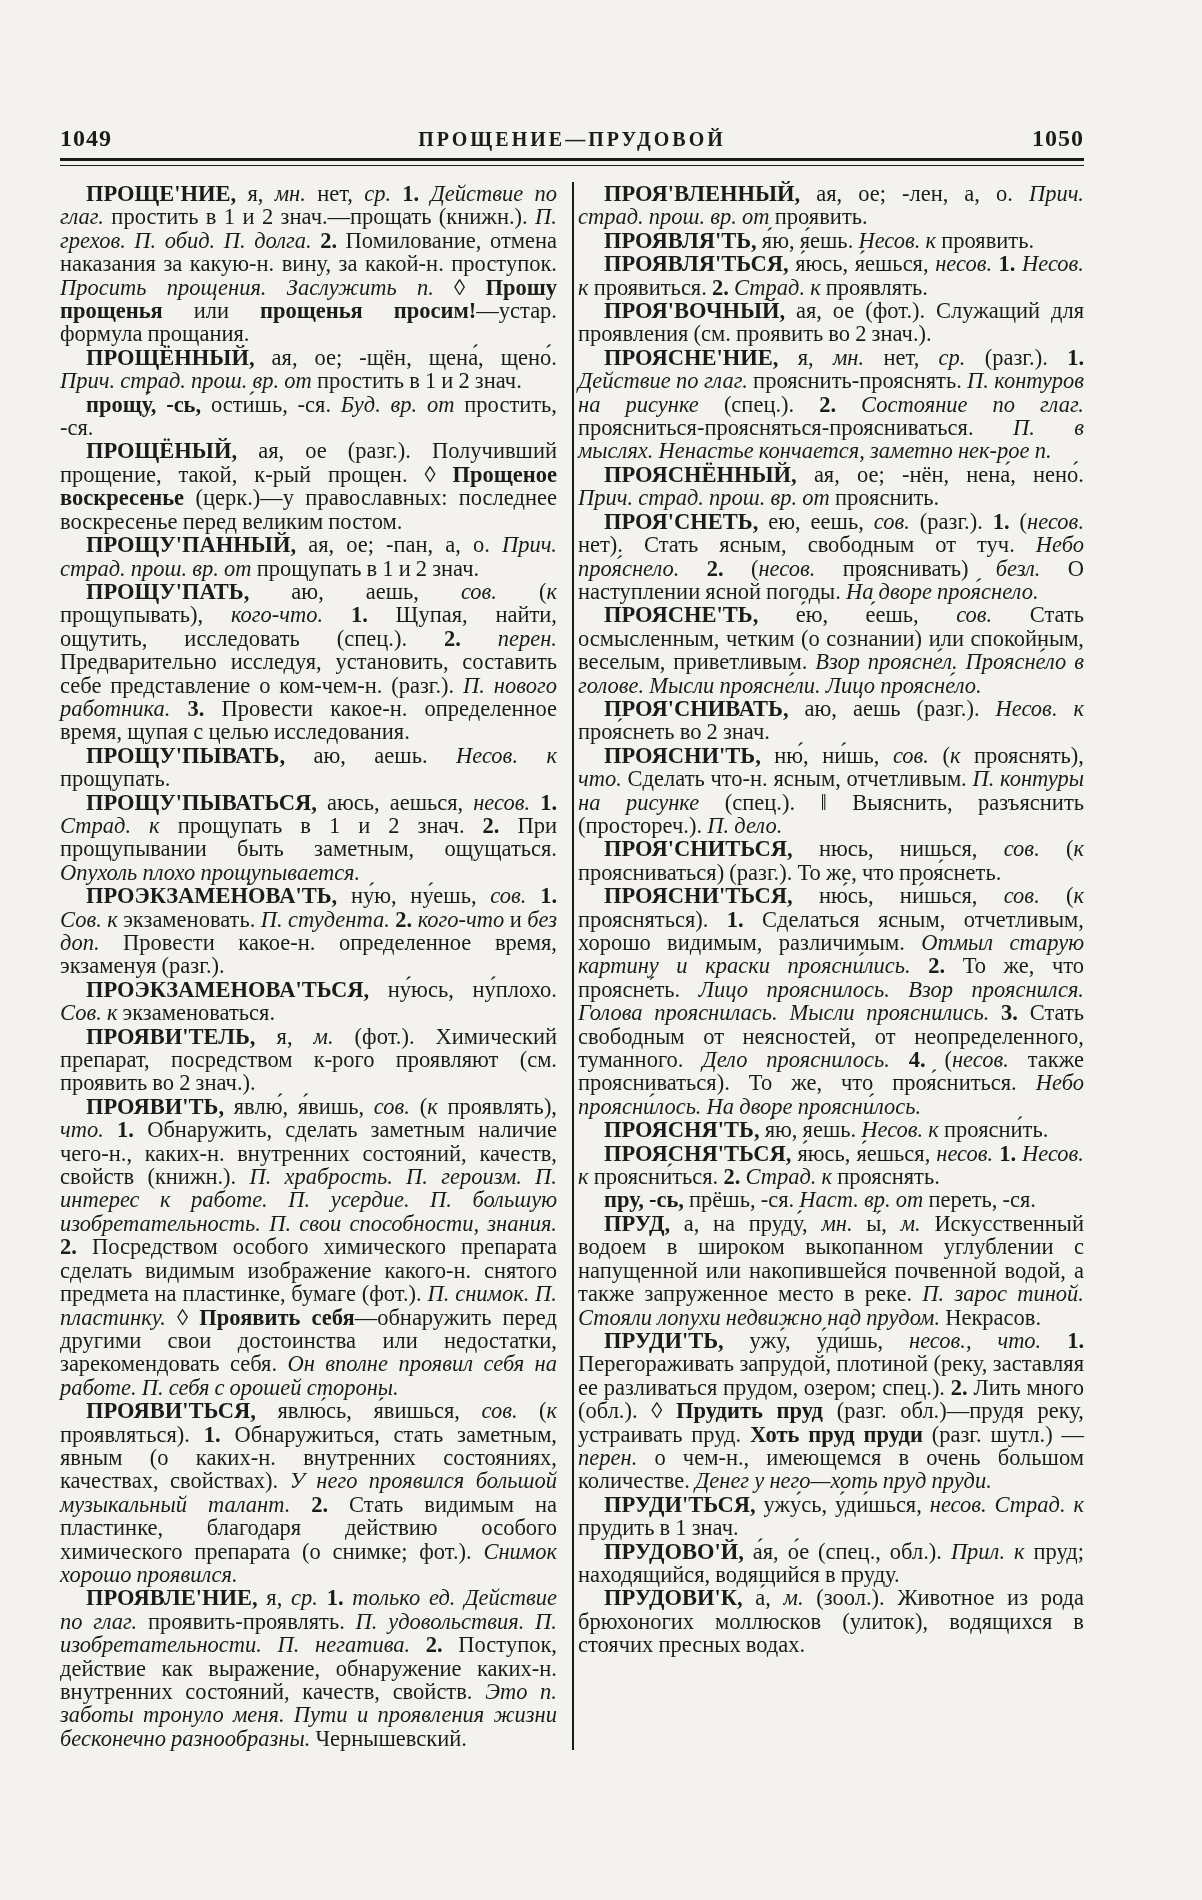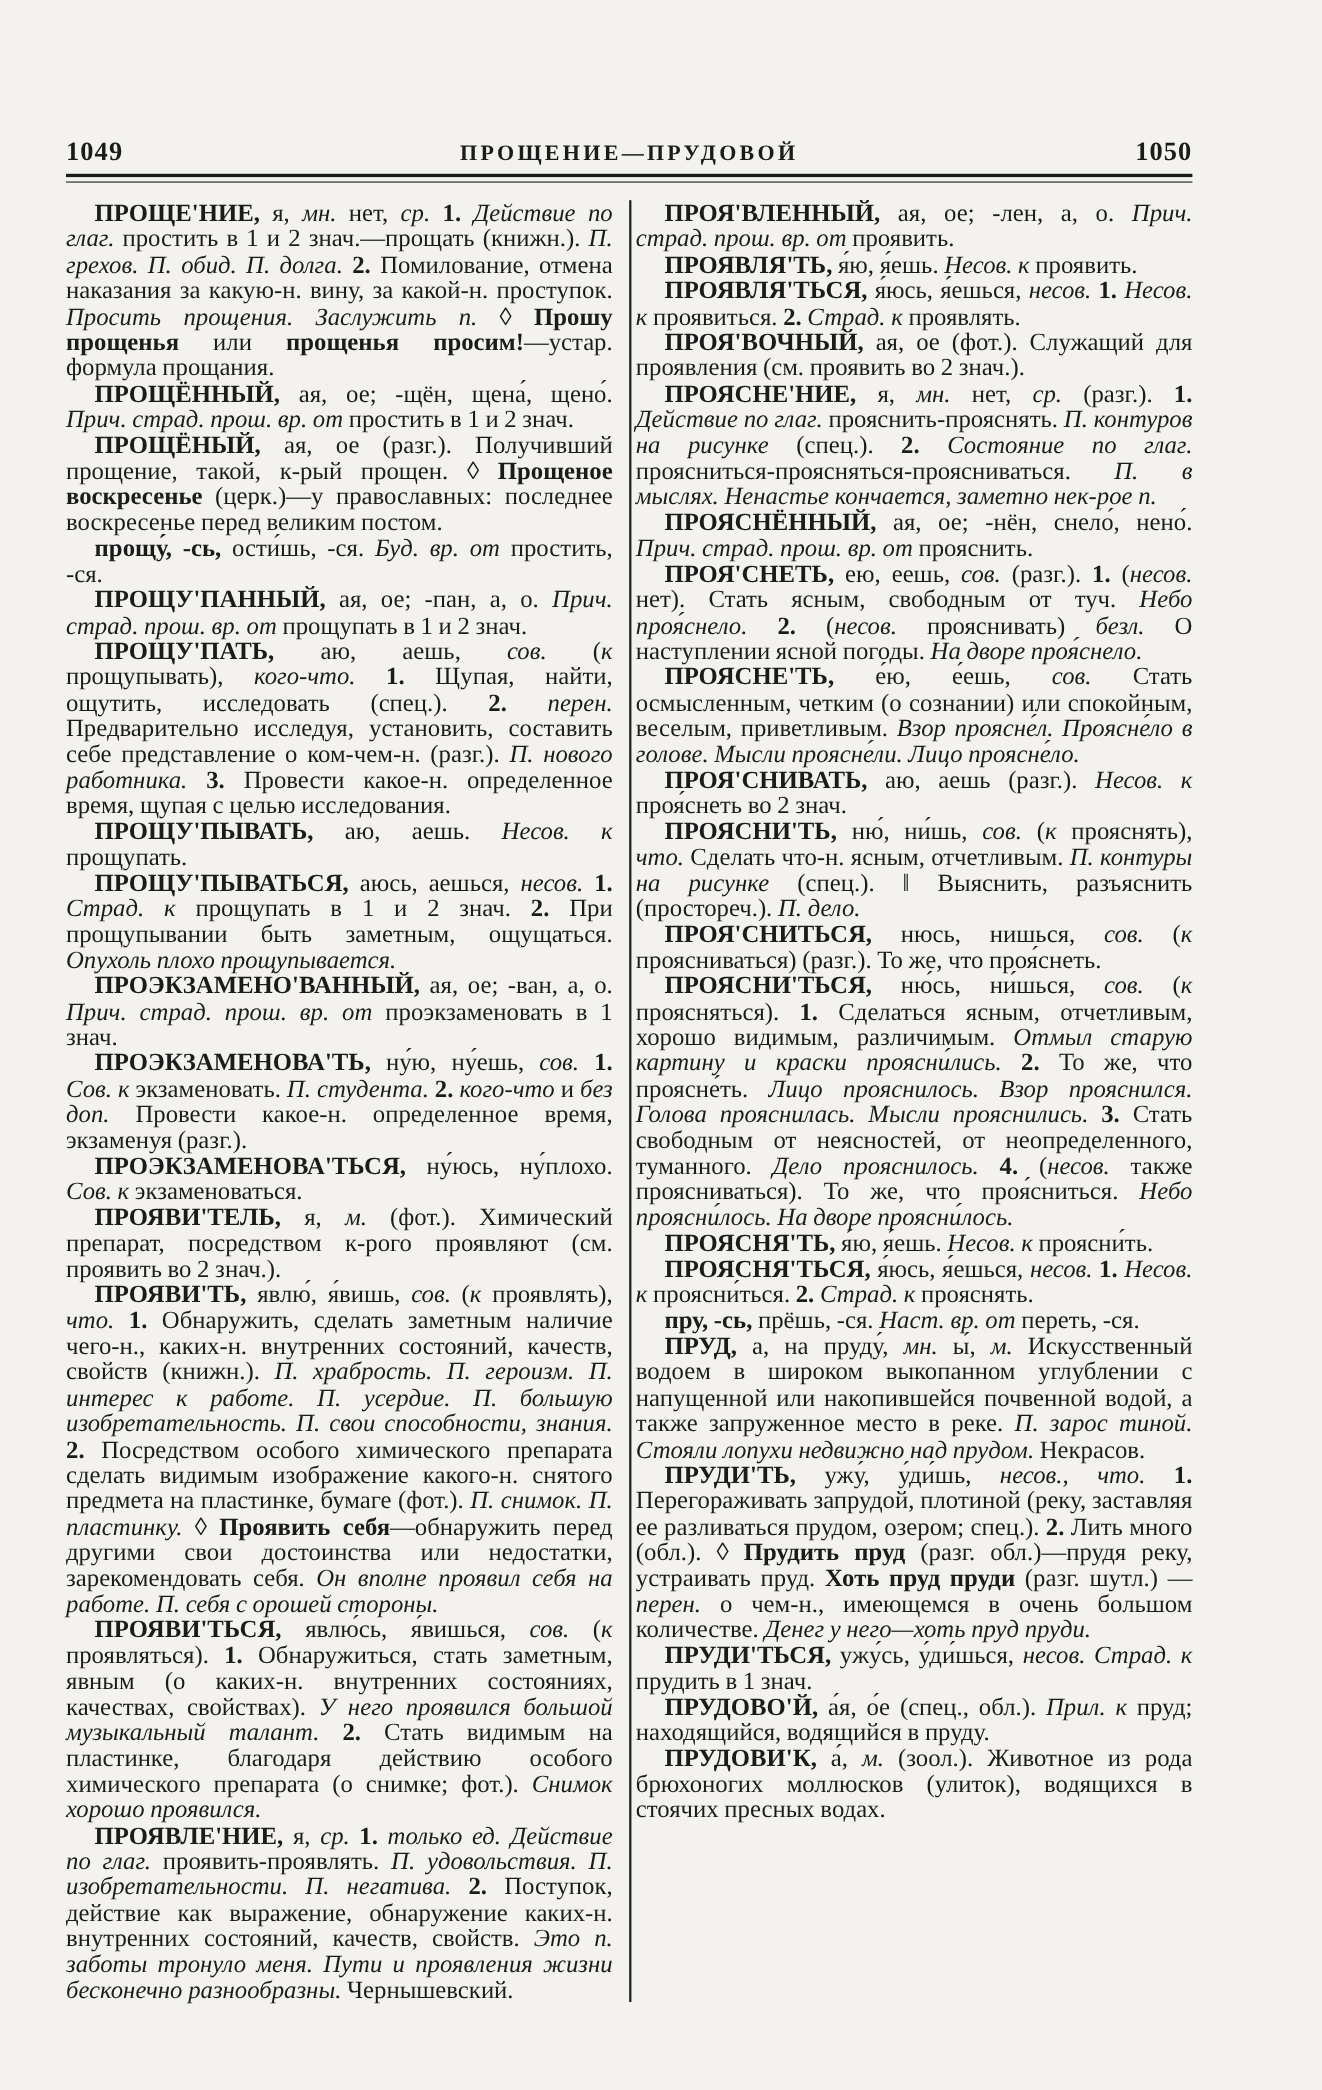--- a/index.html
+++ b/index.html
@@ -79,41 +79,40 @@
   <div class="header-row">
     <span class="page-num">1049</span>
     <span class="running-title">ПРОЩЕНИЕ—ПРУДОВОЙ</span>
     <span class="page-num">1050</span>
   </div>
   <div class="header-rule"></div>
   <div class="columns">
     <div class="col col-left">
         <p class="entry"><span class="s-b">ПРОЩЕ'НИЕ, </span><span class="s-n">я, </span><span class="s-i">мн. </span><span class="s-n">нет, </span><span class="s-i">ср. </span><span class="s-b">1. </span><span class="s-i">Действие по глаг. </span><span class="s-n">простить в 1 и 2 знач.—прощать (книжн.). </span><span class="s-i">П. грехов. П. обид. П. долга. </span><span class="s-b">2. </span><span class="s-n">Помилование, отмена наказания за какую-н. вину, за какой-н. проступок. </span><span class="s-i">Просить прощения. Заслужить п. </span><span class="s-n">◊ </span><span class="s-b">Прошу прощенья </span><span class="s-n">или </span><span class="s-b">прощенья просим!</span><span class="s-n">—устар. формула прощания.</span></p>
         <p class="entry"><span class="s-b">ПРОЩЁННЫЙ, </span><span class="s-n">ая, ое; -щён, щена́, щено́. </span><span class="s-i">Прич. страд. прош. вр. от </span><span class="s-n">простить в 1 и 2 знач.</span></p>
+        <p class="entry"><span class="s-b">прощу́, -сь, </span><span class="s-n">ости́шь, -ся. </span><span class="s-i">Буд. вр. от </span><span class="s-n">простить, -ся.</span></p>
         <p class="entry"><span class="s-b">ПРОЩЁНЫЙ, </span><span class="s-n">ая, ое (разг.). Получивший прощение, такой, к-рый прощен. ◊ </span><span class="s-b">Прощеное воскресенье </span><span class="s-n">(церк.)—у православных: последнее воскресенье перед великим постом.</span></p>
-        <p class="entry"><span class="s-b">прощу́, -сь, </span><span class="s-n">ости́шь, -ся. </span><span class="s-i">Буд. вр. от </span><span class="s-n">простить, -ся.</span></p>
         <p class="entry"><span class="s-b">ПРОЩУ'ПАННЫЙ, </span><span class="s-n">ая, ое; -пан, а, о. </span><span class="s-i">Прич. страд. прош. вр. от </span><span class="s-n">прощупать в 1 и 2 знач.</span></p>
         <p class="entry"><span class="s-b">ПРОЩУ'ПАТЬ, </span><span class="s-n">аю, аешь, </span><span class="s-i">сов. </span><span class="s-n">(</span><span class="s-i">к </span><span class="s-n">прощупывать), </span><span class="s-i">кого-что. </span><span class="s-b">1. </span><span class="s-n">Щупая, найти, ощутить, исследовать (спец.). </span><span class="s-b">2. </span><span class="s-i">перен. </span><span class="s-n">Предварительно исследуя, установить, составить себе представление о ком-чем-н. (разг.). </span><span class="s-i">П. нового работника. </span><span class="s-b">3. </span><span class="s-n">Провести какое-н. определенное время, щупая с целью исследования.</span></p>
         <p class="entry"><span class="s-b">ПРОЩУ'ПЫВАТЬ, </span><span class="s-n">аю, аешь. </span><span class="s-i">Несов. к </span><span class="s-n">прощупать.</span></p>
         <p class="entry"><span class="s-b">ПРОЩУ'ПЫВАТЬСЯ, </span><span class="s-n">аюсь, аешься, </span><span class="s-i">несов. </span><span class="s-b">1. </span><span class="s-i">Страд. к </span><span class="s-n">прощупать в 1 и 2 знач. </span><span class="s-b">2. </span><span class="s-n">При прощупывании быть заметным, ощущаться. </span><span class="s-i">Опухоль плохо прощупывается.</span></p>
-        <p class="entry"><span class="s-b">ПРОЭКЗАМЕНО'ВАННЫЙ, </span><span class="s-n">ая, ое; -ван, а, о. </span><span class="s-i">Прич. страд. прош. вр. от </span><span class="s-n">проэкзаменовать в 1 знач.</span></p>
         <p class="entry"><span class="s-b">ПРОЭКЗАМЕНОВА'ТЬ, </span><span class="s-n">ну́ю, ну́ешь, </span><span class="s-i">сов. </span><span class="s-b">1. </span><span class="s-i">Сов. к </span><span class="s-n">экзаменовать. </span><span class="s-i">П. студента. </span><span class="s-b">2. </span><span class="s-i">кого-что </span><span class="s-n">и </span><span class="s-i">без доп. </span><span class="s-n">Провести какое-н. определенное время, экзаменуя (разг.).</span></p>
         <p class="entry"><span class="s-b">ПРОЭКЗАМЕНОВА'ТЬСЯ, </span><span class="s-n">ну́юсь, ну́плохо. </span><span class="s-i">Сов. к </span><span class="s-n">экзаменоваться.</span></p>
         <p class="entry"><span class="s-b">ПРОЯВИ'ТЕЛЬ, </span><span class="s-n">я, </span><span class="s-i">м. </span><span class="s-n">(фот.). Химический препарат, посредством к-рого проявляют (см. проявить во 2 знач.).</span></p>
         <p class="entry"><span class="s-b">ПРОЯВИ'ТЬ, </span><span class="s-n">явлю́, я́вишь, </span><span class="s-i">сов. </span><span class="s-n">(</span><span class="s-i">к </span><span class="s-n">проявлять), </span><span class="s-i">что. </span><span class="s-b">1. </span><span class="s-n">Обнаружить, сделать заметным наличие чего-н., каких-н. внутренних состояний, качеств, свойств (книжн.). </span><span class="s-i">П. храбрость. П. героизм. П. интерес к работе. П. усердие. П. большую изобретательность. П. свои способности, знания. </span><span class="s-b">2. </span><span class="s-n">Посредством особого химического препарата сделать видимым изображение какого-н. снятого предмета на пластинке, бумаге (фот.). </span><span class="s-i">П. снимок. П. пластинку. </span><span class="s-n">◊ </span><span class="s-b">Проявить себя</span><span class="s-n">—обнаружить перед другими свои достоинства или недостатки, зарекомендовать себя. </span><span class="s-i">Он вполне проявил себя на работе. П. себя с орошей стороны.</span></p>
         <p class="entry"><span class="s-b">ПРОЯВИ'ТЬСЯ, </span><span class="s-n">явлю́сь, я́вишься, </span><span class="s-i">сов. </span><span class="s-n">(</span><span class="s-i">к </span><span class="s-n">проявляться). </span><span class="s-b">1. </span><span class="s-n">Обнаружиться, стать заметным, явным (о каких-н. внутренних состояниях, качествах, свойствах). </span><span class="s-i">У него проявился большой музыкальный талант. </span><span class="s-b">2. </span><span class="s-n">Стать видимым на пластинке, благодаря действию особого химического препарата (о снимке; фот.). </span><span class="s-i">Снимок хорошо проявился.</span></p>
         <p class="entry"><span class="s-b">ПРОЯВЛЕ'НИЕ, </span><span class="s-n">я, </span><span class="s-i">ср. </span><span class="s-b">1. </span><span class="s-i">только ед. Действие по глаг. </span><span class="s-n">проявить-проявлять. </span><span class="s-i">П. удовольствия. П. изобретательности. П. негатива. </span><span class="s-b">2. </span><span class="s-n">Поступок, действие как выражение, обнаружение каких-н. внутренних состояний, качеств, свойств. </span><span class="s-i">Это п. заботы тронуло меня. Пути и проявления жизни бесконечно разнообразны. </span><span class="s-n">Чернышевский.</span></p>
       </div>
     <div class="col col-right">
         <p class="entry"><span class="s-b">ПРОЯ'ВЛЕННЫЙ, </span><span class="s-n">ая, ое; -лен, а, о. </span><span class="s-i">Прич. страд. прош. вр. от </span><span class="s-n">проявить.</span></p>
         <p class="entry"><span class="s-b">ПРОЯВЛЯ'ТЬ, </span><span class="s-n">я́ю, я́ешь. </span><span class="s-i">Несов. к </span><span class="s-n">проявить.</span></p>
         <p class="entry"><span class="s-b">ПРОЯВЛЯ'ТЬСЯ, </span><span class="s-n">я́юсь, я́ешься, </span><span class="s-i">несов. </span><span class="s-b">1. </span><span class="s-i">Несов. к </span><span class="s-n">проявиться. </span><span class="s-b">2. </span><span class="s-i">Страд. к </span><span class="s-n">проявлять.</span></p>
         <p class="entry"><span class="s-b">ПРОЯ'ВОЧНЫЙ, </span><span class="s-n">ая, ое (фот.). Служащий для проявления (см. проявить во 2 знач.).</span></p>
         <p class="entry"><span class="s-b">ПРОЯСНЕ'НИЕ, </span><span class="s-n">я, </span><span class="s-i">мн. </span><span class="s-n">нет, </span><span class="s-i">ср. </span><span class="s-n">(разг.). </span><span class="s-b">1. </span><span class="s-i">Действие по глаг. </span><span class="s-n">прояснить-прояснять. </span><span class="s-i">П. контуров на рисунке </span><span class="s-n">(спец.). </span><span class="s-b">2. </span><span class="s-i">Состояние по глаг. </span><span class="s-n">проясниться-проясняться-проясниваться. </span><span class="s-i">П. в мыслях. Ненастье кончается, заметно нек-рое п.</span></p>
-        <p class="entry"><span class="s-b">ПРОЯСНЁННЫЙ, </span><span class="s-n">ая, ое; -нён, снело́, нено́. </span><span class="s-i">Прич. страд. прош. вр. от </span><span class="s-n">прояснить.</span></p>
+        <p class="entry"><span class="s-b">ПРОЯСНЁННЫЙ, </span><span class="s-n">ая, ое; -нён, нена́, нено́. </span><span class="s-i">Прич. страд. прош. вр. от </span><span class="s-n">прояснить.</span></p>
         <p class="entry"><span class="s-b">ПРОЯ'СНЕТЬ, </span><span class="s-n">ею, еешь, </span><span class="s-i">сов. </span><span class="s-n">(разг.). </span><span class="s-b">1. </span><span class="s-n">(</span><span class="s-i">несов. </span><span class="s-n">нет). Стать ясным, свободным от туч. </span><span class="s-i">Небо проя́снело. </span><span class="s-b">2. </span><span class="s-n">(</span><span class="s-i">несов. </span><span class="s-n">прояснивать) </span><span class="s-i">безл. </span><span class="s-n">О наступлении ясной погоды. </span><span class="s-i">На дворе проя́снело.</span></p>
         <p class="entry"><span class="s-b">ПРОЯСНЕ'ТЬ, </span><span class="s-n">е́ю, е́ешь, </span><span class="s-i">сов. </span><span class="s-n">Стать осмысленным, четким (о сознании) или спокойным, веселым, приветливым. </span><span class="s-i">Взор проясне́л. Проясне́ло в голове. Мысли проясне́ли. Лицо проясне́ло.</span></p>
         <p class="entry"><span class="s-b">ПРОЯ'СНИВАТЬ, </span><span class="s-n">аю, аешь (разг.). </span><span class="s-i">Несов. к </span><span class="s-n">проя́снеть во 2 знач.</span></p>
         <p class="entry"><span class="s-b">ПРОЯСНИ'ТЬ, </span><span class="s-n">ню́, ни́шь, </span><span class="s-i">сов. </span><span class="s-n">(</span><span class="s-i">к </span><span class="s-n">прояснять), </span><span class="s-i">что. </span><span class="s-n">Сделать что-н. ясным, отчетливым. </span><span class="s-i">П. контуры на рисунке </span><span class="s-n">(спец.). ‖ Выяснить, разъяснить (простореч.). </span><span class="s-i">П. дело.</span></p>
         <p class="entry"><span class="s-b">ПРОЯ'СНИТЬСЯ, </span><span class="s-n">нюсь, нишься, </span><span class="s-i">сов. </span><span class="s-n">(</span><span class="s-i">к </span><span class="s-n">проясниваться) (разг.). То же, что проя́снеть.</span></p>
         <p class="entry"><span class="s-b">ПРОЯСНИ'ТЬСЯ, </span><span class="s-n">ню́сь, ни́шься, </span><span class="s-i">сов. </span><span class="s-n">(</span><span class="s-i">к </span><span class="s-n">проясняться). </span><span class="s-b">1. </span><span class="s-n">Сделаться ясным, отчетливым, хорошо видимым, различимым. </span><span class="s-i">Отмыл старую картину и краски проясни́лись. </span><span class="s-b">2. </span><span class="s-n">То же, что проясне́ть. </span><span class="s-i">Лицо прояснилось. Взор прояснился. Голова прояснилась. Мысли прояснились. </span><span class="s-b">3. </span><span class="s-n">Стать свободным от неясностей, от неопределенного, туманного. </span><span class="s-i">Дело прояснилось. </span><span class="s-b">4. </span><span class="s-n">(</span><span class="s-i">несов. </span><span class="s-n">также проясниваться). То же, что проя́сниться. </span><span class="s-i">Небо проясни́лось. На дворе проясни́лось.</span></p>
         <p class="entry"><span class="s-b">ПРОЯСНЯ'ТЬ, </span><span class="s-n">я́ю, я́ешь. </span><span class="s-i">Несов. к </span><span class="s-n">проясни́ть.</span></p>
         <p class="entry"><span class="s-b">ПРОЯСНЯ'ТЬСЯ, </span><span class="s-n">я́юсь, я́ешься, </span><span class="s-i">несов. </span><span class="s-b">1. </span><span class="s-i">Несов. к </span><span class="s-n">проясни́ться. </span><span class="s-b">2. </span><span class="s-i">Страд. к </span><span class="s-n">прояснять.</span></p>
         <p class="entry"><span class="s-b">пру, -сь, </span><span class="s-n">прёшь, -ся. </span><span class="s-i">Наст. вр. от </span><span class="s-n">переть, -ся.</span></p>
         <p class="entry"><span class="s-b">ПРУД, </span><span class="s-n">а, на пруду́, </span><span class="s-i">мн. </span><span class="s-n">ы́, </span><span class="s-i">м. </span><span class="s-n">Искусственный водоем в широком выкопанном углублении с напущенной или накопившейся почвенной водой, а также запруженное место в реке. </span><span class="s-i">П. зарос тиной. Стояли лопухи недвижно над прудом. </span><span class="s-n">Некрасов.</span></p>

